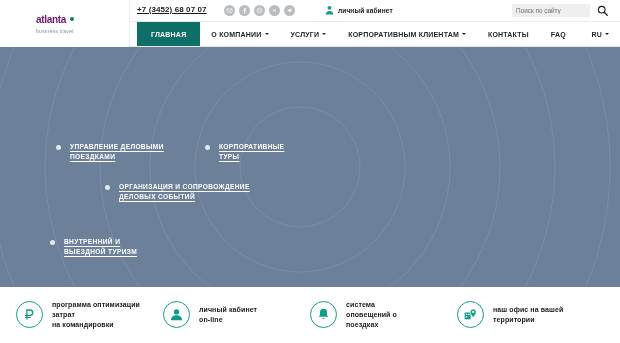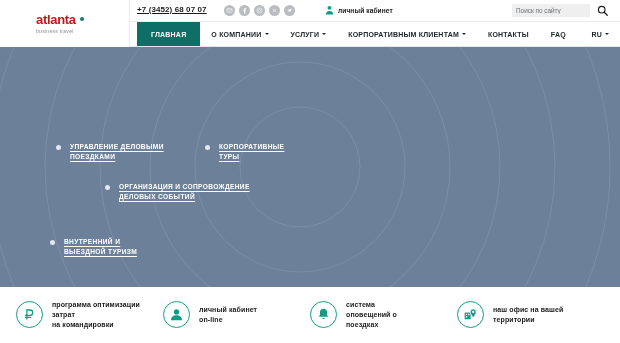--- a/index.html
+++ b/index.html
@@ -26,23 +26,23 @@
     flex-direction: column;
     justify-content: center;
     padding-left: 36px;
     border-right: 1px solid #e9ecef;
     position: absolute;
     left: 0; top: 0;
     background: #fff;
     z-index: 5;
   }
   .logo-word {
-    font-size: 13px;
-    font-weight: bold;
-    color: #b91c1c;
+    font-size: 10px;
+    font-weight: bold;
+    color: #701a75;
     letter-spacing: -0.3px;
     line-height: 13px;
     display: flex;
     align-items: center;
   }
   .logo-dot {
     width: 4px; height: 4px; border-radius: 50%;
     background: #0e7d6e;
     margin-left: 4px;
     display: inline-block;

